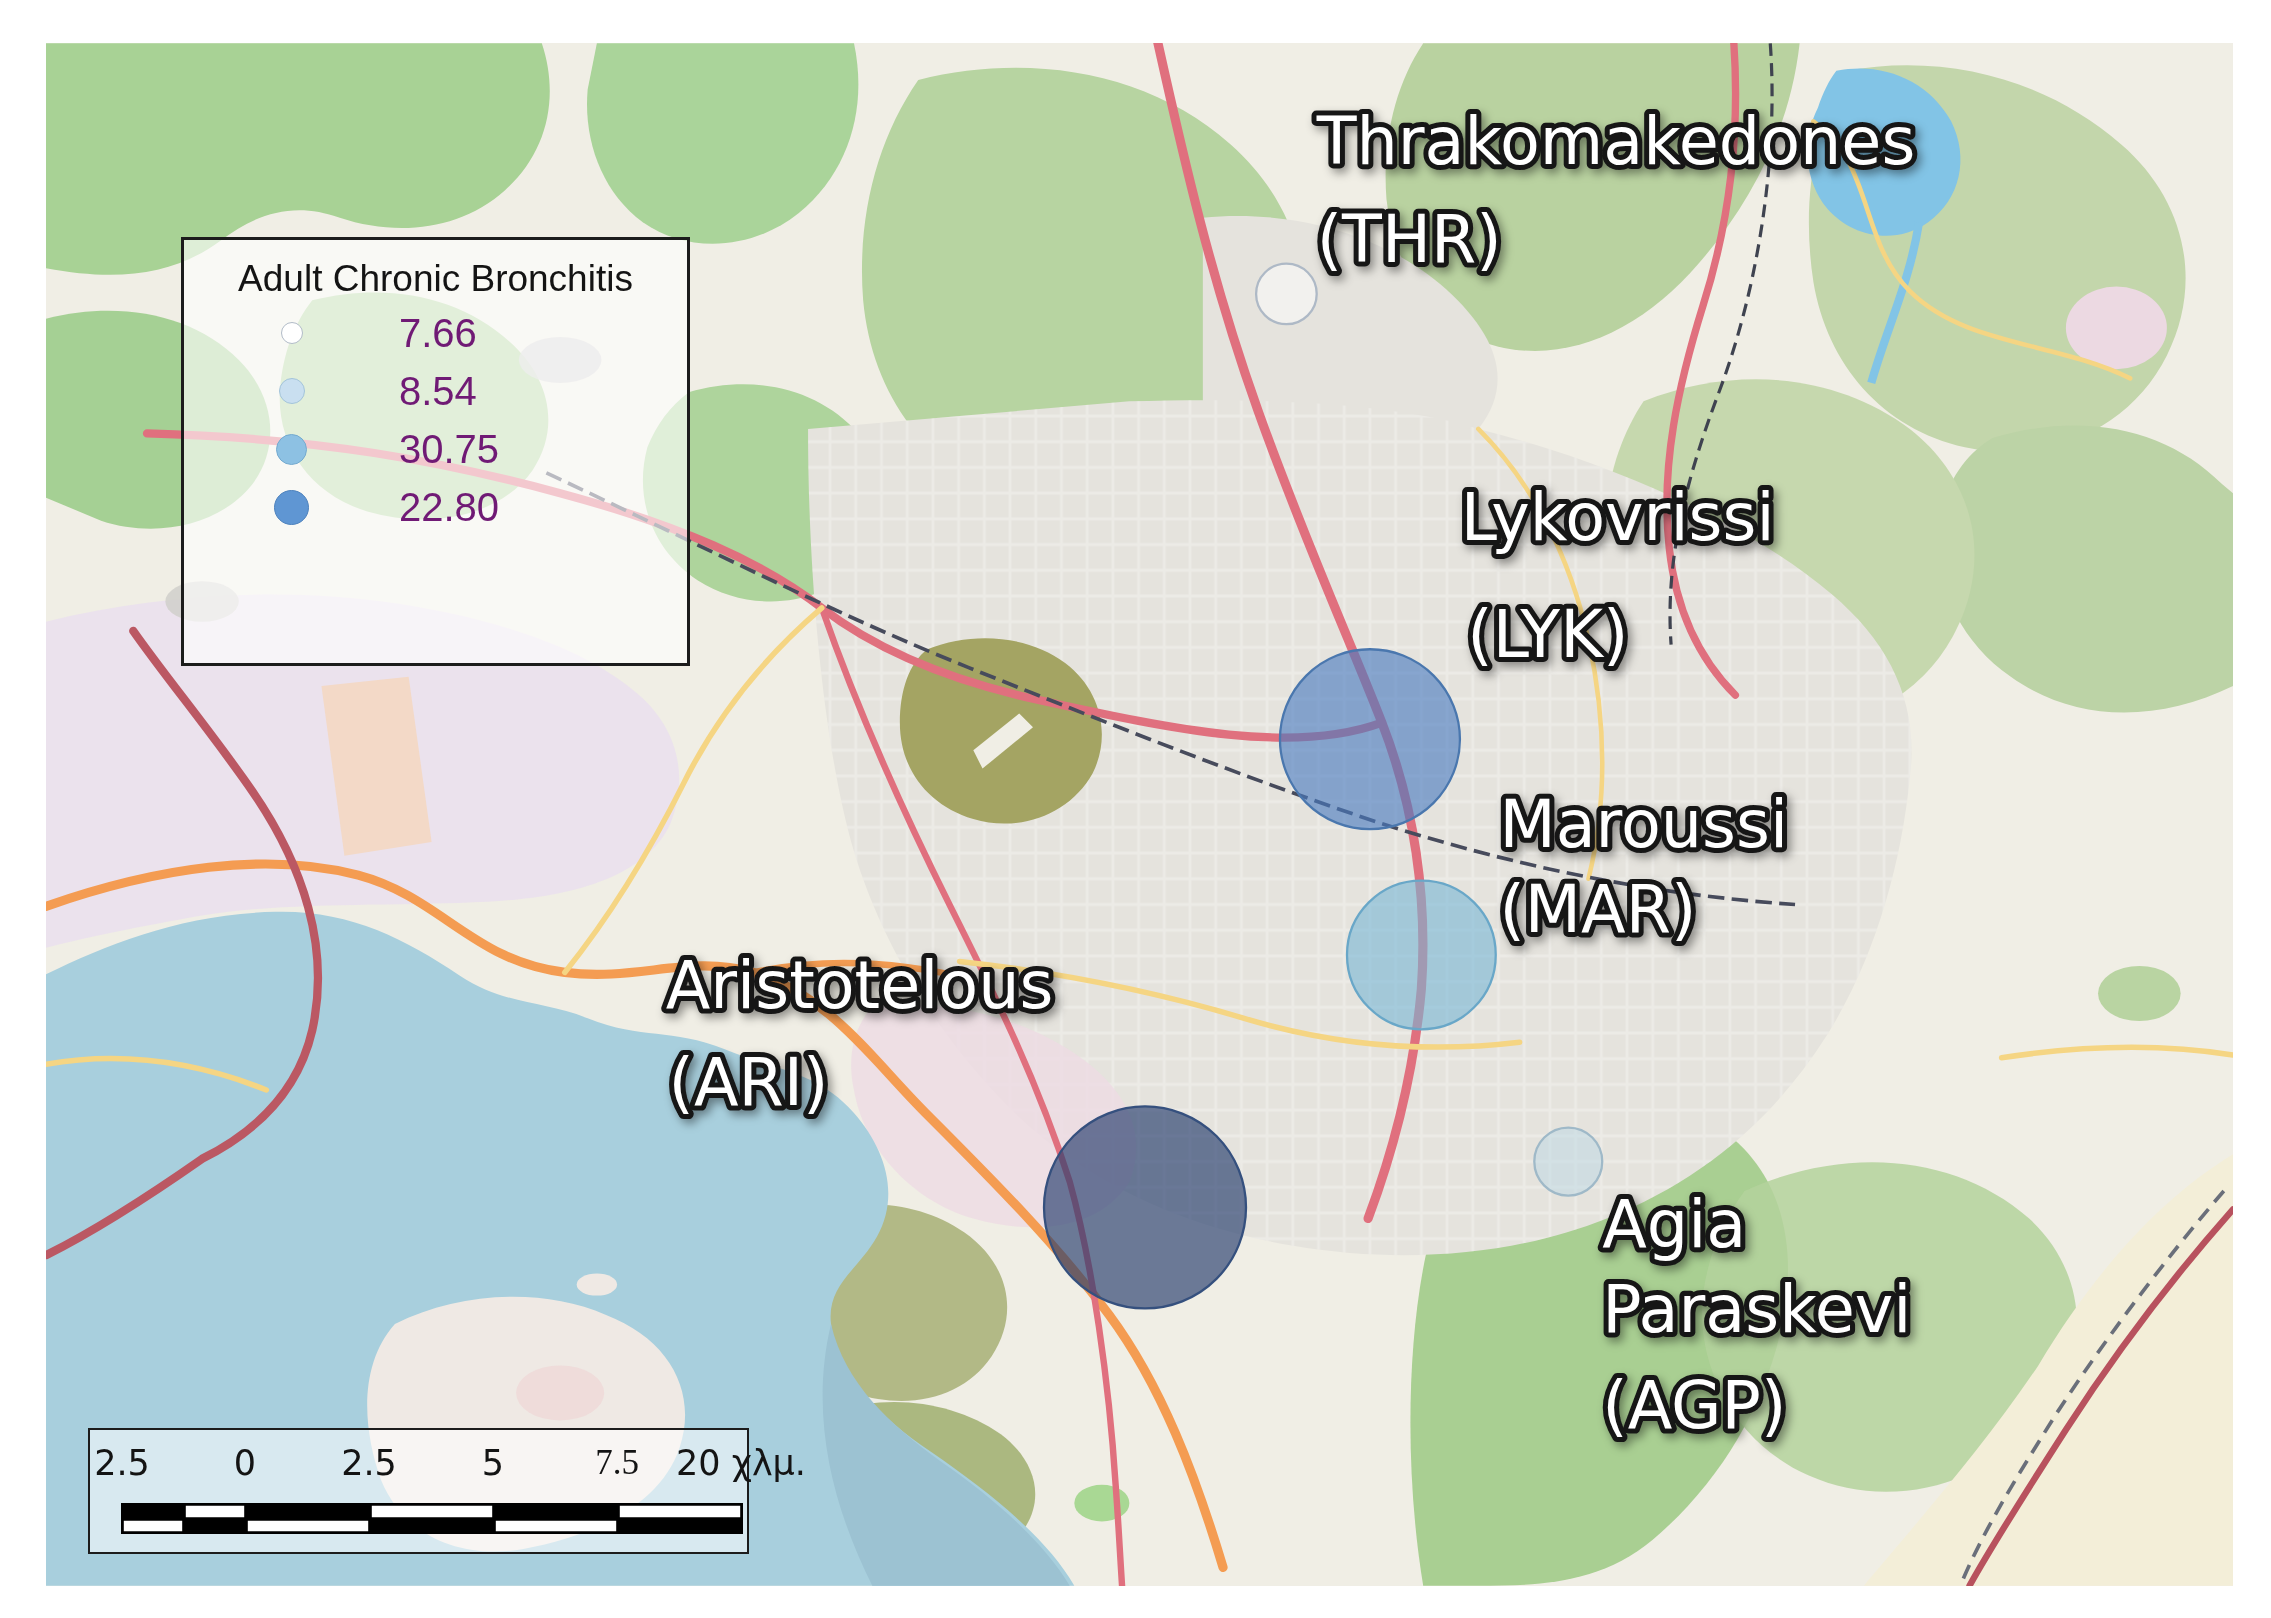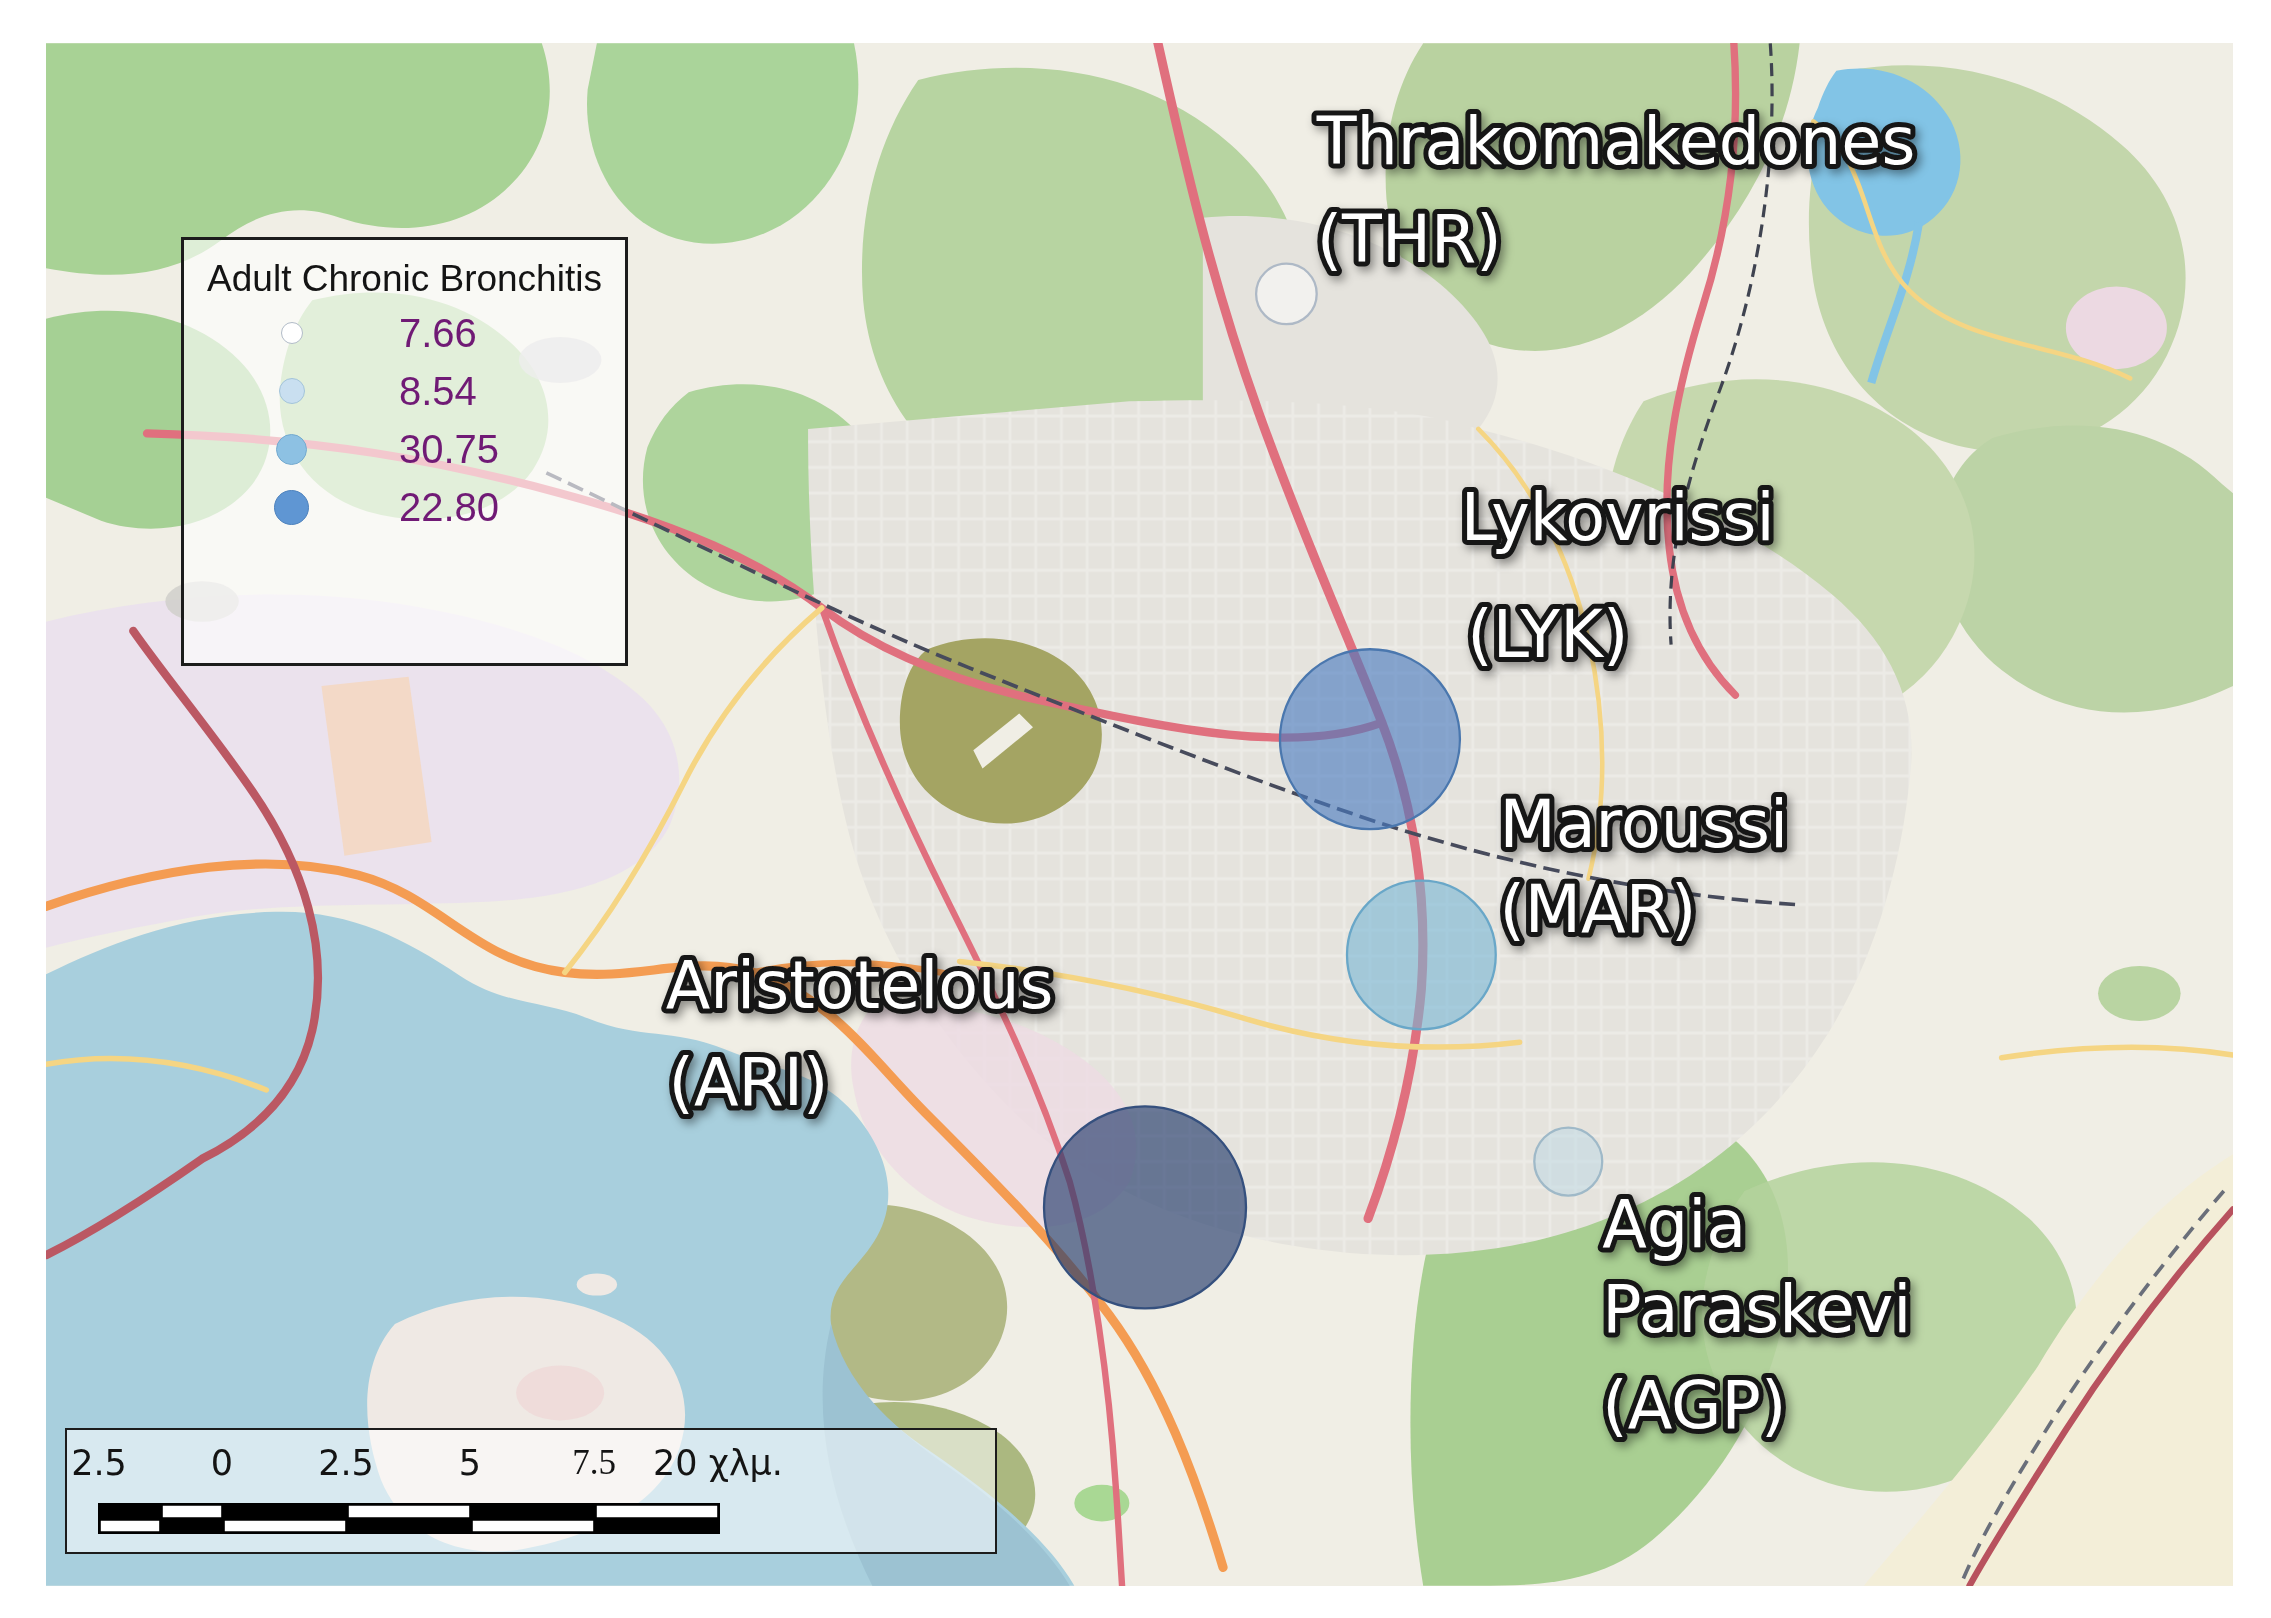--- a/index.html
+++ b/index.html
@@ -2,33 +2,33 @@
 <html style="font-size:14.7px"><head>
 <meta charset="utf-8">
 <style>
   html,body{margin:0;padding:0;background:#ffffff;}
   .page{position:relative;width:2272px;height:1619px;background:#ffffff;overflow:hidden;
         font-family:"DejaVu Sans", sans-serif;}
   .map-wrap{position:absolute;left:46px;top:43px;width:2187px;height:1543px;background:#f0eee5;overflow:hidden;}
   .map-svg{position:absolute;left:0;top:0;}
 
   
-  .legend{position:absolute;left:135px;top:194px;width:447px;height:429px;
+  .legend{position:absolute;left:135px;top:194px;width:509px;height:429px;
           background:rgba(255,255,255,0.62);border:3.7px solid #1c1c1c;box-sizing:border-box;
           color:#141414;}
   .legend-title{margin-top:18.4px;text-align:center;font-size:37px;line-height:42px;
                 font-family:"Liberation Sans", sans-serif;color:#141414;}
   .legend-rows{margin-top:3.7px;}
   .legend-row{height:58px;display:flex;align-items:center;}
   .legend-bubble-cell{width:215px;display:flex;justify-content:center;align-items:center;}
   .legend-bubble{border-radius:50%;box-sizing:border-box;}
   .legend-value{font-size:40px;font-family:"Liberation Sans", sans-serif;color:#701a75;}
 
   
-  .scalebar{position:absolute;left:19px;top:1385px;width:932px;height:126px;
+  .scalebar{position:absolute;left:42px;top:1385px;width:661px;height:126px;
             background:rgba(255,255,255,0.55);border:2.8px solid #1c1c1c;box-sizing:border-box;}
   .scalebar-label{position:absolute;top:13px;transform:translateX(-50%);
                   font-size:35px;color:#141414;font-family:"DejaVu Sans", sans-serif;white-space:nowrap;}
   .scalebar-bar{position:absolute;left:31px;top:73px;width:620px;border:1.8px solid #000;}
   .sb-row{display:flex;height:14.7px;}
   .sb-seg{height:14.7px;box-shadow:inset 0 0 0 1.8px #000;}
 </style>
 </head>
 <body>
 

